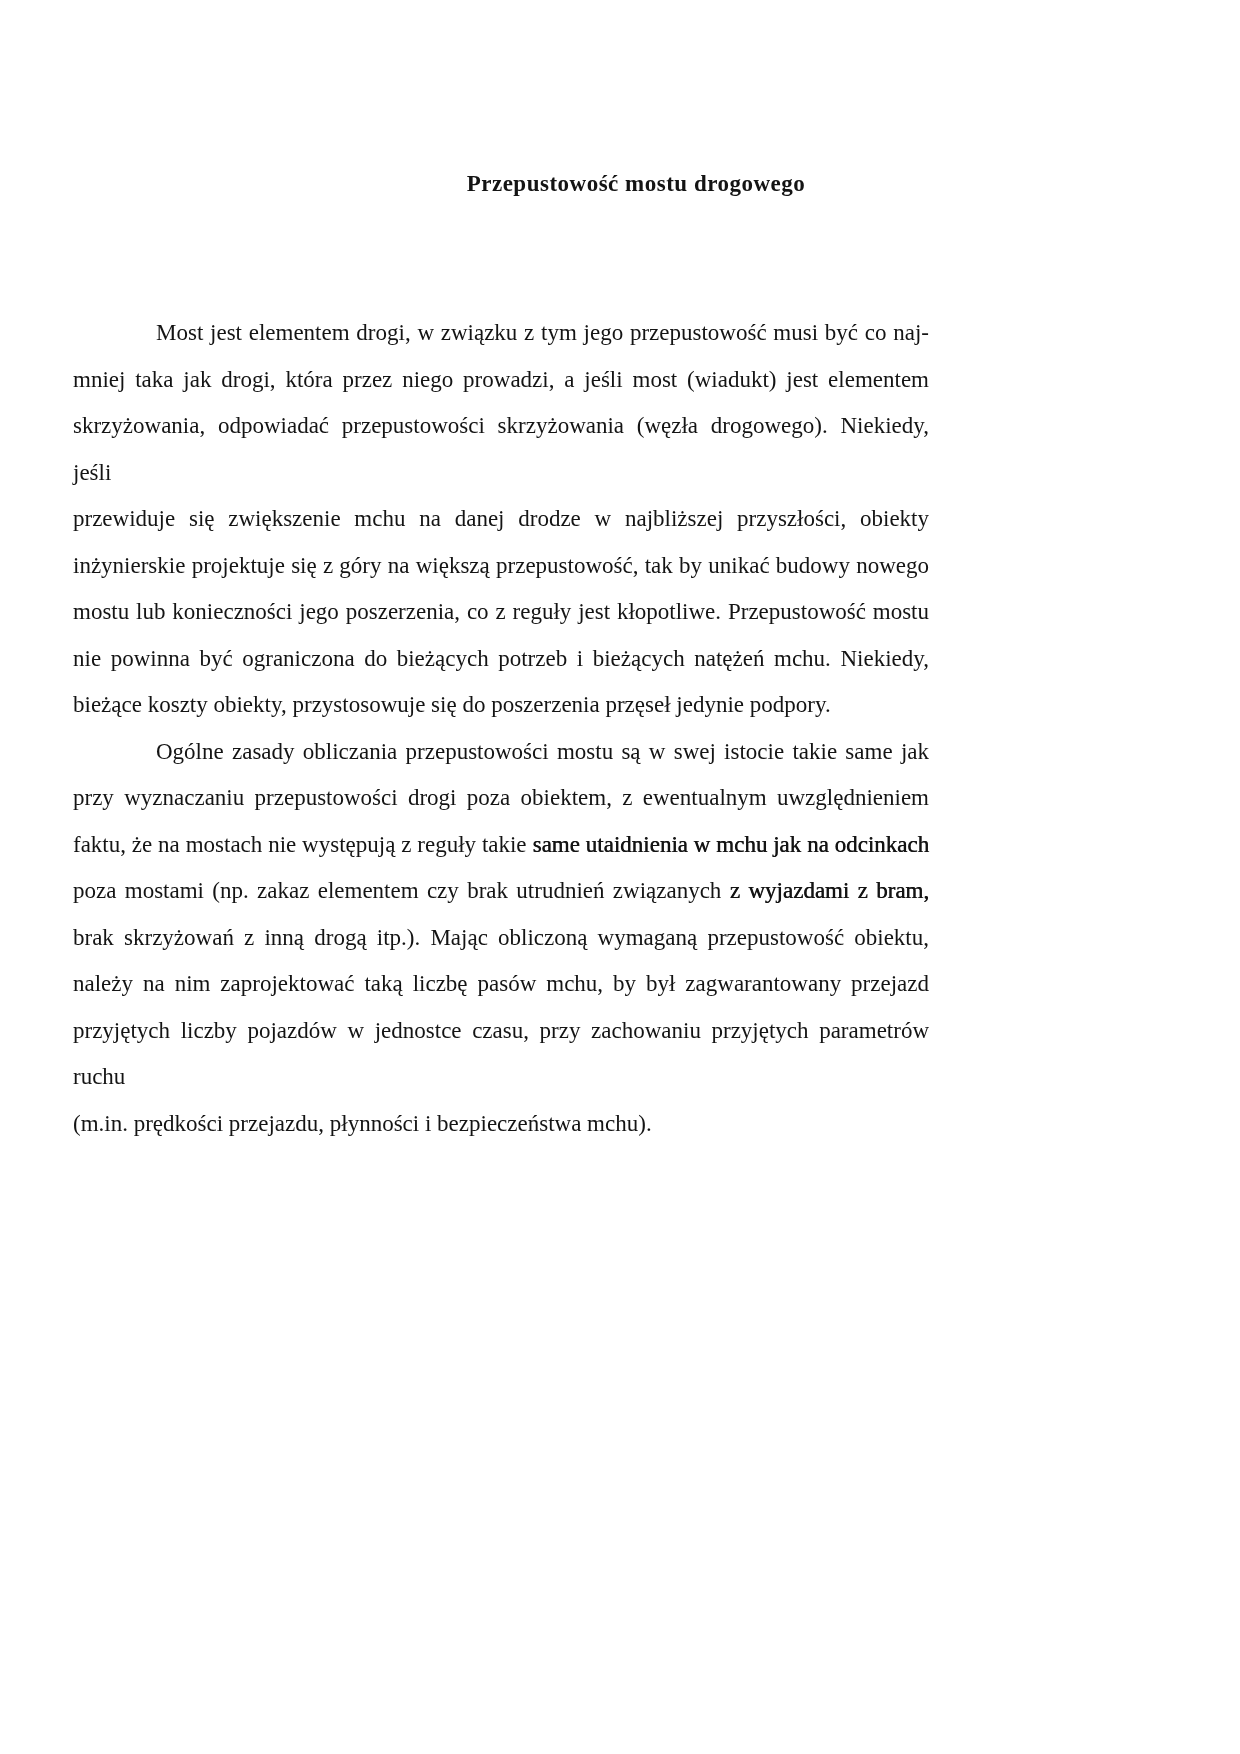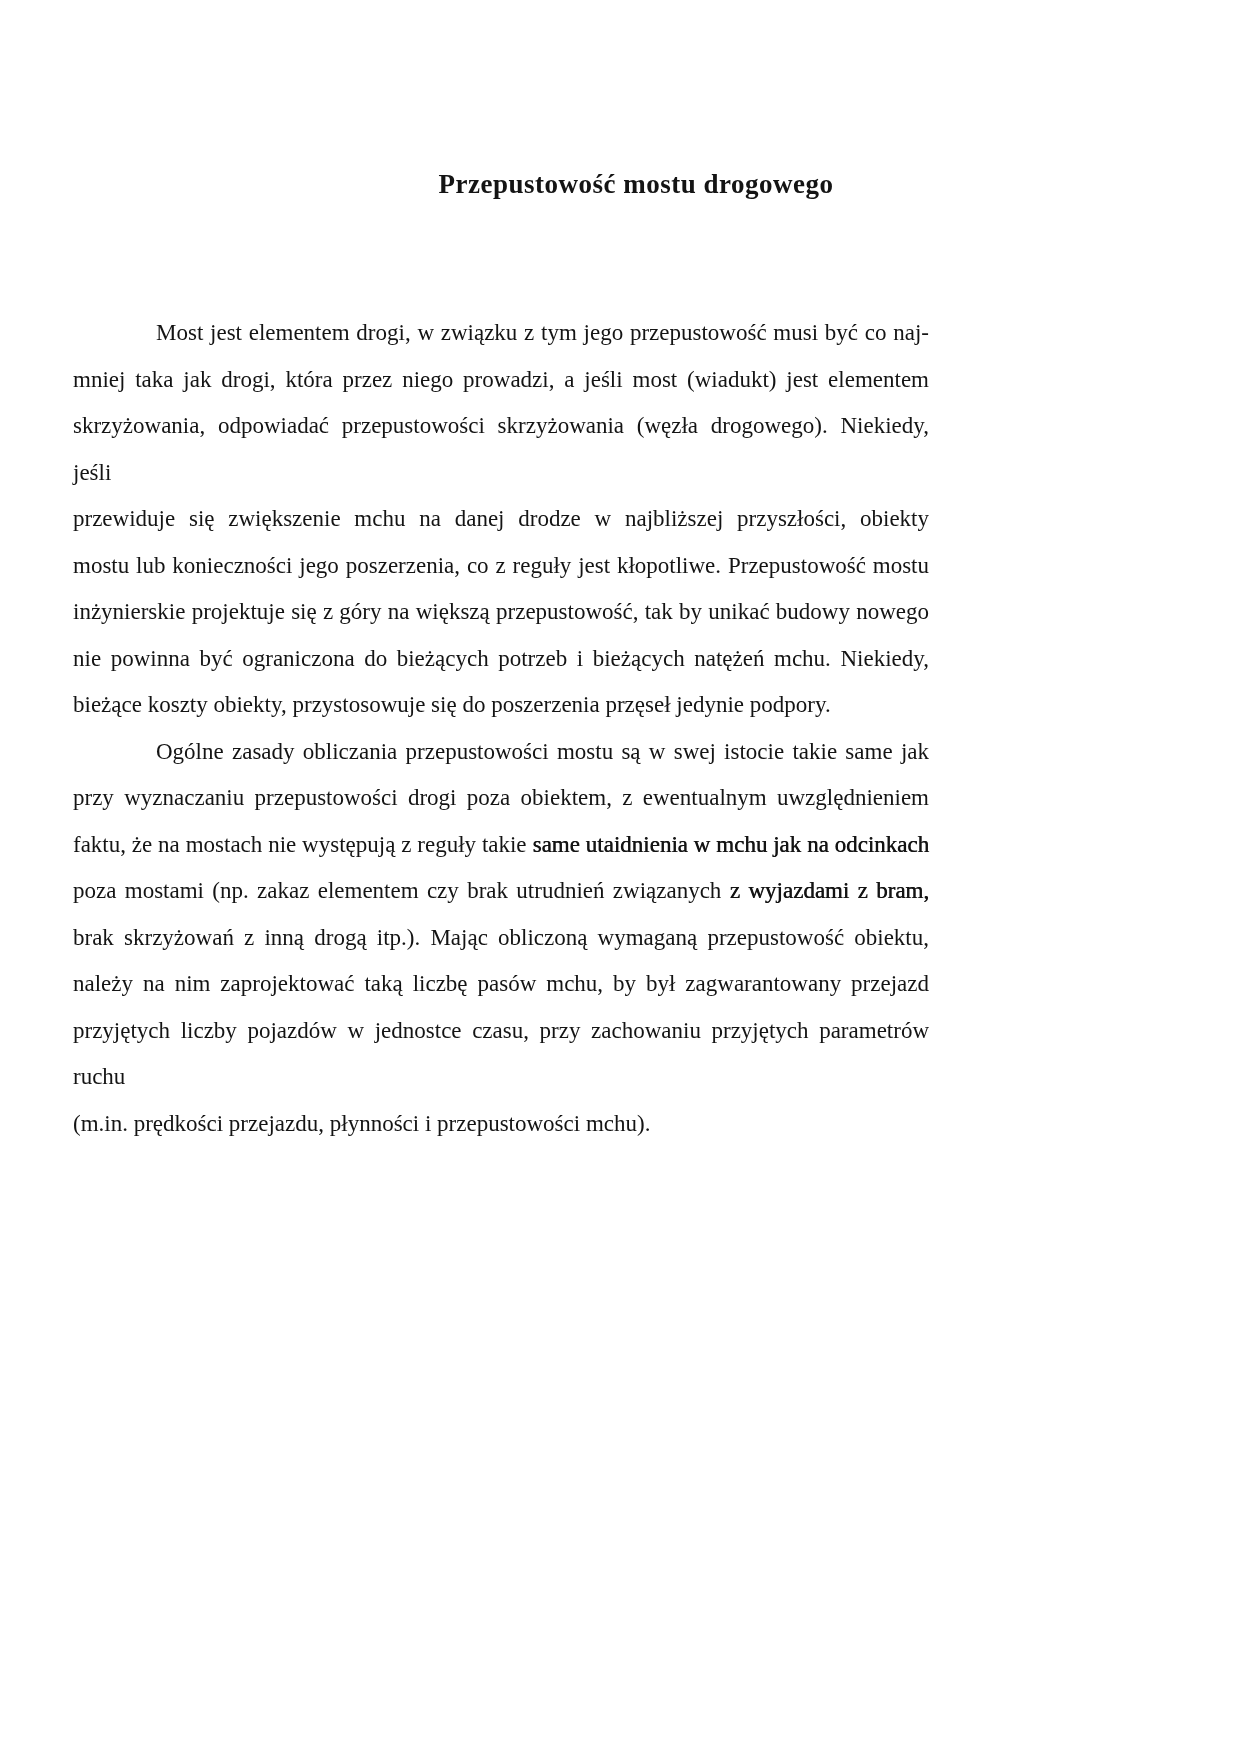--- a/index.html
+++ b/index.html
@@ -13,21 +13,21 @@
     height: 1754px;
     background: #ffffff;
     overflow: hidden;
     font-family: "Liberation Serif", "DejaVu Serif", serif;
     color: #141414;
   }
   .title {
     padding-top: 166px;
     padding-left: 32px;
     text-align: center;
-    font-size: 27px;
+    font-size: 23px;
     font-weight: bold;
     letter-spacing: 0.5px;
     line-height: 36px;
   }
   .content {
     margin-top: 108px;
     margin-left: 73px;
     width: 856px;
     font-size: 23px;
   }
@@ -48,27 +48,27 @@
 </head>
 <body>
 
 <div class="page">
   <div class="title">Przepustowość mostu drogowego</div>
   <div class="content">
       <div class="line indent"><span>Most jest elementem drogi, w związku z tym jego przepustowość musi być co naj-</span></div>
       <div class="line"><span>mniej taka jak drogi, która przez niego prowadzi, a jeśli most (wiadukt) jest elementem</span></div>
       <div class="line"><span>skrzyżowania, odpowiadać przepustowości skrzyżowania (węzła drogowego). Niekiedy, jeśli</span></div>
       <div class="line"><span>przewiduje się zwiększenie mchu na danej drodze w najbliższej przyszłości, obiekty</span></div>
+      <div class="line"><span>inżynierskie projektuje się z góry na większą przepustowość, tak by unikać budowy nowego</span></div>
       <div class="line"><span>mostu lub konieczności jego poszerzenia, co z reguły jest kłopotliwe. Przepustowość mostu</span></div>
-      <div class="line"><span>inżynierskie projektuje się z góry na większą przepustowość, tak by unikać budowy nowego</span></div>
       <div class="line"><span>nie powinna być ograniczona do bieżących potrzeb i bieżących natężeń mchu. Niekiedy,</span></div>
       <div class="line last"><span>bieżące koszty obiekty, przystosowuje się do poszerzenia przęseł jedynie podpory.</span></div>
       <div class="line indent"><span>Ogólne zasady obliczania przepustowości mostu są w swej istocie takie same jak</span></div>
       <div class="line"><span>przy wyznaczaniu przepustowości drogi poza obiektem, z ewentualnym uwzględnieniem</span></div>
       <div class="line"><span>faktu, że na mostach nie występują z reguły takie </span><span class="run-dark">same utaidnienia w mchu jak na odcinkach</span></div>
       <div class="line"><span>poza mostami (np. zakaz elementem czy brak utrudnień związanych </span><span class="run-dark">z wyjazdami z bram,</span></div>
       <div class="line"><span>brak skrzyżowań z inną drogą itp.). Mając obliczoną wymaganą przepustowość obiektu,</span></div>
       <div class="line"><span>należy na nim zaprojektować taką liczbę pasów mchu, by był zagwarantowany przejazd</span></div>
       <div class="line"><span>przyjętych liczby pojazdów w jednostce czasu, przy zachowaniu przyjętych parametrów ruchu</span></div>
-      <div class="line last"><span>(m.in. prędkości przejazdu, płynności i przepustowości mchu).</span></div>
+      <div class="line last"><span>(m.in. prędkości przejazdu, płynności i bezpieczeństwa mchu).</span></div>
       <div class="line indent"></div>
     </div>
 </div>
 
 </body></html>

